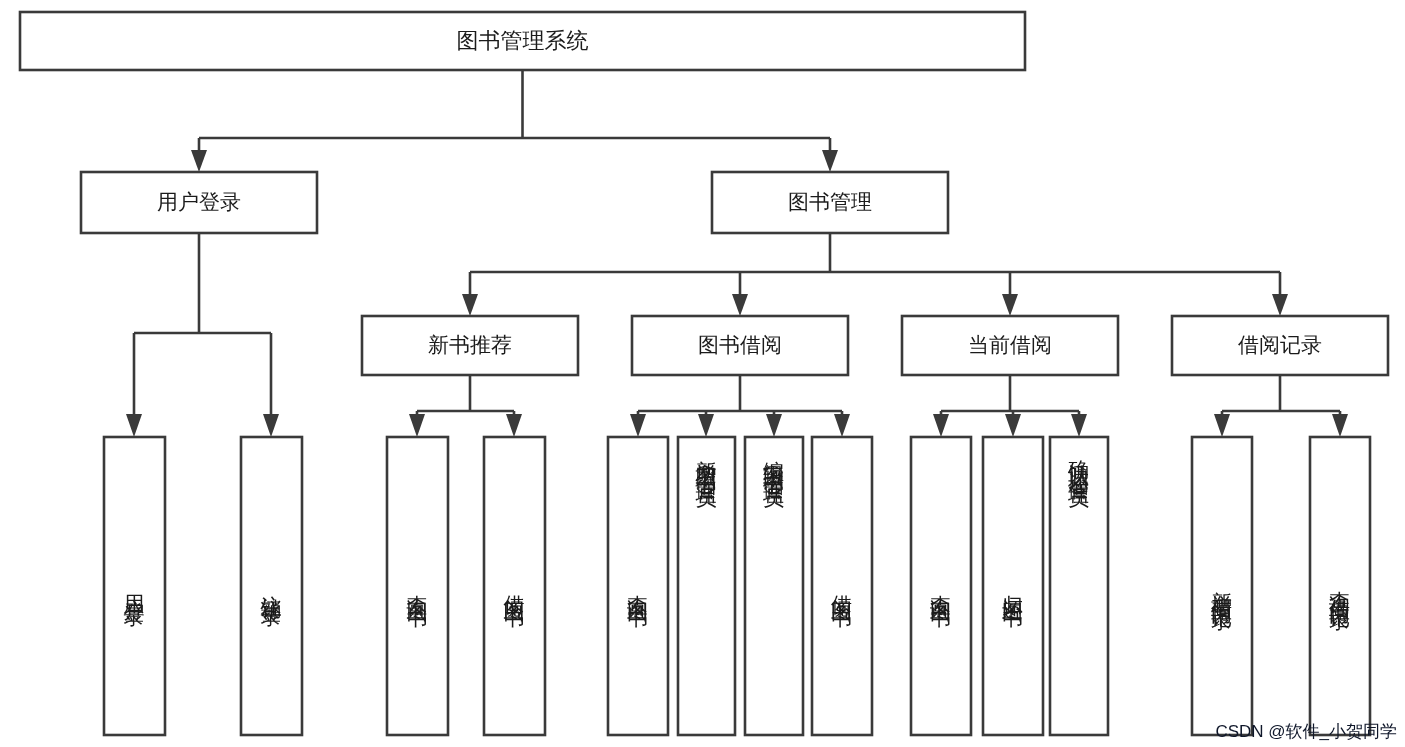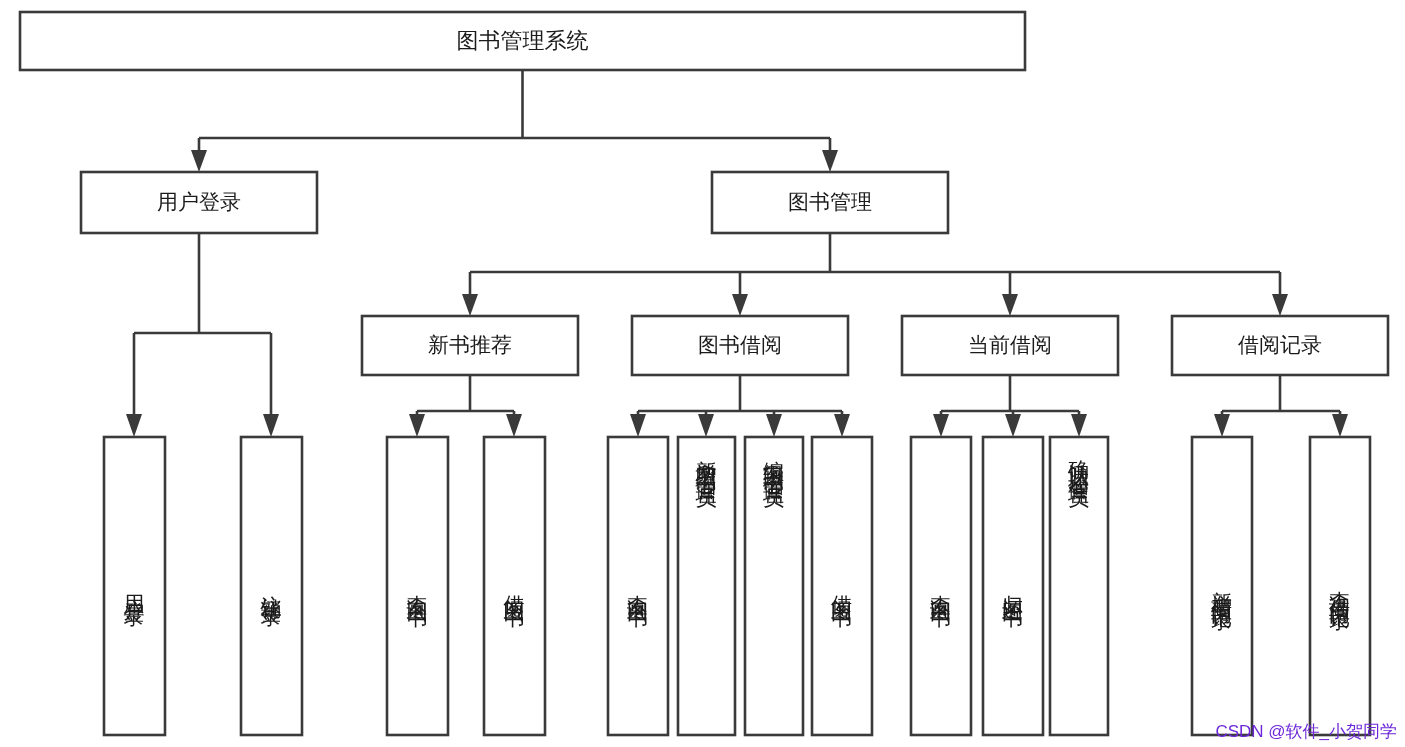--- a/index.html
+++ b/index.html
@@ -62,21 +62,21 @@
     letter-spacing: 4px;
     color: #1b1b1b;
     white-space: nowrap;
   }
   #watermark {
     position: absolute;
     right: 8px;
     bottom: 4px;
     font-family: "Liberation Sans", sans-serif;
     font-size: 17px;
-    color: #6d28d9;
+    color: #0f172a;
     white-space: nowrap;
   }
 </style>
 </head>
 <body>
 
 <div id="diagram-root">
 
   <svg id="diagram-svg" width="1405" height="747" viewBox="0 0 1405 747">
 

